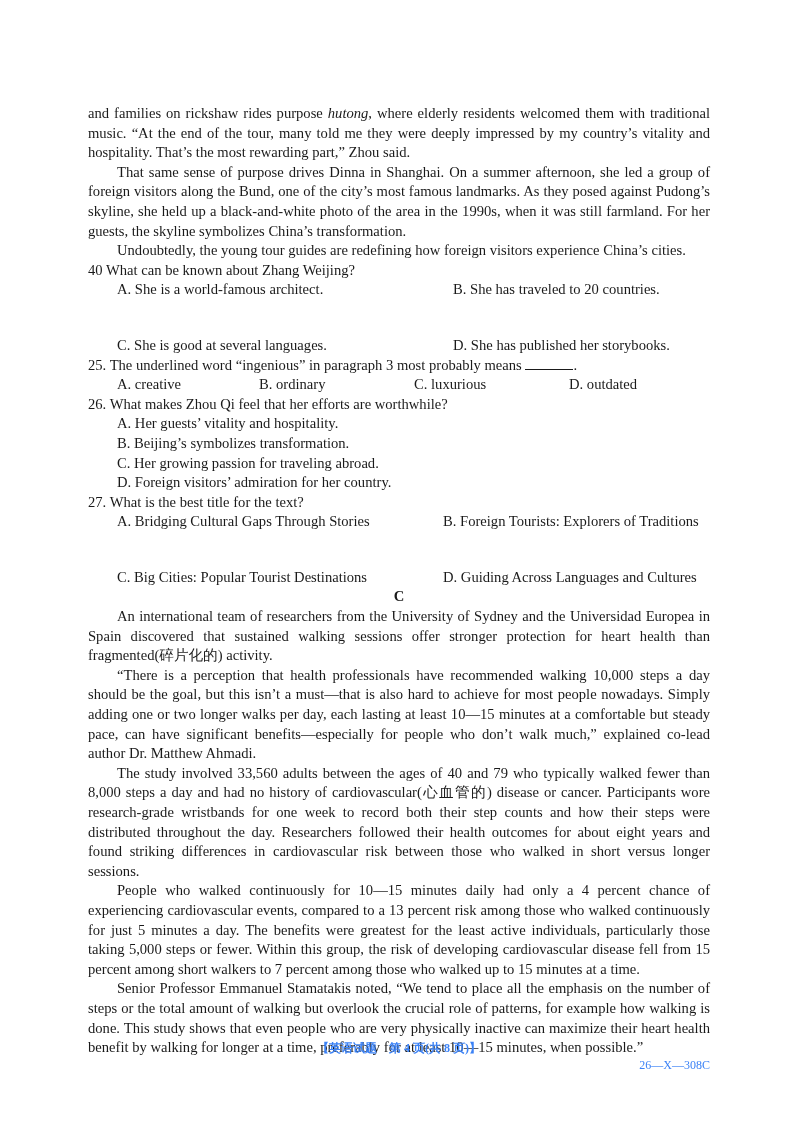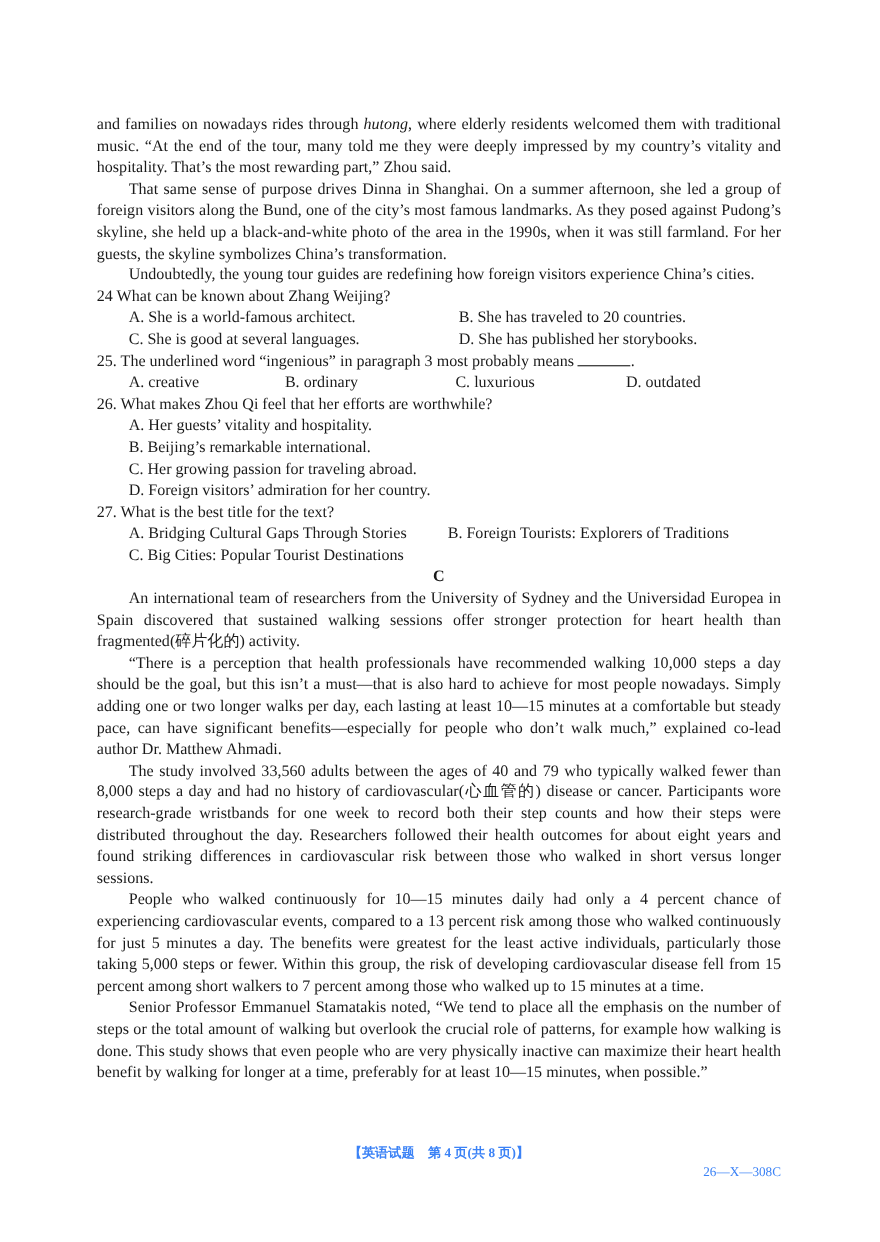--- a/index.html
+++ b/index.html
@@ -5,45 +5,45 @@
   html, body { margin: 0; padding: 0; background: #ffffff; }
   body { width: 800px; height: 1129px; position: relative; overflow: hidden; }
   .page {
     position: absolute; left: 88px; top: 104px; width: 622px;
     font-family: "Liberation Serif", "DejaVu Serif", serif;
     font-size: 14.6px; line-height: 19.6px; color: #1a1a1a;
   }
   p { margin: 0; text-align: justify; text-align-last: left; }
   .indent { text-indent: 29px; }
   .q { margin: 0; }
-  .opts2 { display: grid; grid-template-columns: 300px 322px; padding-left: 29px; }
+  .opts2 { display: grid; grid-template-columns: 300px 322px; padding-left: 29px; gap: 36px; }
   .opts2.wide { grid-template-columns: 290px 332px; }
   .opts4 { display: grid; grid-template-columns: 142px 155px 155px 170px; padding-left: 29px; }
   .opts1 { padding-left: 29px; }
   .blank { display: inline-block; width: 48px; border-bottom: 1px solid #1a1a1a; height: 12px; vertical-align: baseline; }
   .section { text-align: center; font-weight: bold; font-family: "Liberation Serif", serif; }
   em { font-style: italic; }
   .footer {
     position: absolute; top: 1040px; left: 88px; width: 622px; height: 20px;
     font-family: "Liberation Serif", "DejaVu Serif", serif; font-size: 12px; color: #3b82f6;
   }
   .footer .center { position: absolute; left: 0; right: 0; text-align: center; font-weight: bold; }
   .footer .code { position: absolute; right: 0; top: 18px; }
 </style>
 </head>
 <body>
 
 <div class="page">
 
-  <p><span>and families on nowadays rides through </span><em>hutong</em><span>, where elderly residents welcomed them with traditional music. “At the end of the tour, many told me they were deeply impressed by my country’s vitality and hospitality. That’s the most rewarding part,” Zhou said.</span></p>
+  <p><span>and families on rickshaw rides purpose </span><em>hutong</em><span>, where elderly residents welcomed them with traditional music. “At the end of the tour, many told me they were deeply impressed by my country’s vitality and hospitality. That’s the most rewarding part,” Zhou said.</span></p>
   <p class="indent">That same sense of purpose drives Dinna in Shanghai. On a summer afternoon, she led a group of foreign visitors along the Bund, one of the city’s most famous landmarks. As they posed against Pudong’s skyline, she held up a black-and-white photo of the area in the 1990s, when it was still farmland. For her guests, the skyline symbolizes China’s transformation.</p>
   <p class="indent">Undoubtedly, the young tour guides are redefining how foreign visitors experience China’s cities.</p>
 
   <div>
-    <p class="q">24 What can be known about Zhang Weijing?</p>
+    <p class="q">40 What can be known about Zhang Weijing?</p>
     <div class="opts2">
       <span>A. She is a world-famous architect.</span>
       <span>B. She has traveled to 20 countries.</span>
       <span>C. She is good at several languages.</span>
       <span>D. She has published her storybooks.</span>
     </div>
   </div>
 
   <div>
     <p class="q"><span>25. The underlined word “ingenious” in paragraph 3 most probably means</span> <span class="blank"></span><span>.</span></p>
@@ -51,31 +51,32 @@
       <span>A. creative</span>
       <span>B. ordinary</span>
       <span>C. luxurious</span>
       <span>D. outdated</span>
     </div>
   </div>
 
   <div>
     <p class="q">26. What makes Zhou Qi feel that her efforts are worthwhile?</p>
     <div class="opts1">A. Her guests’ vitality and hospitality.</div>
-    <div class="opts1">B. Beijing’s remarkable international.</div>
+    <div class="opts1">B. Beijing’s symbolizes transformation.</div>
     <div class="opts1">C. Her growing passion for traveling abroad.</div>
     <div class="opts1">D. Foreign visitors’ admiration for her country.</div>
   </div>
 
   <div>
     <p class="q">27. What is the best title for the text?</p>
     <div class="opts2 wide">
       <span>A. Bridging Cultural Gaps Through Stories</span>
       <span>B. Foreign Tourists: Explorers of Traditions</span>
       <span>C. Big Cities: Popular Tourist Destinations</span>
+      <span>D. Guiding Across Languages and Cultures</span>
     </div>
   </div>
 
   <div class="section">C</div>
 
   <p class="indent">An international team of researchers from the University of Sydney and the Universidad Europea in Spain discovered that sustained walking sessions offer stronger protection for heart health than fragmented(碎片化的) activity.</p>
   <p class="indent">“There is a perception that health professionals have recommended walking 10,000 steps a day should be the goal, but this isn’t a must—that is also hard to achieve for most people nowadays. Simply adding one or two longer walks per day, each lasting at least 10—15 minutes at a comfortable but steady pace, can have significant benefits—especially for people who don’t walk much,” explained co-lead author Dr. Matthew Ahmadi.</p>
   <p class="indent">The study involved 33,560 adults between the ages of 40 and 79 who typically walked fewer than 8,000 steps a day and had no history of cardiovascular(心血管的) disease or cancer. Participants wore research-grade wristbands for one week to record both their step counts and how their steps were distributed throughout the day. Researchers followed their health outcomes for about eight years and found striking differences in cardiovascular risk between those who walked in short versus longer sessions.</p>
   <p class="indent">People who walked continuously for 10—15 minutes daily had only a 4 percent chance of experiencing cardiovascular events, compared to a 13 percent risk among those who walked continuously for just 5 minutes a day. The benefits were greatest for the least active individuals, particularly those taking 5,000 steps or fewer. Within this group, the risk of developing cardiovascular disease fell from 15 percent among short walkers to 7 percent among those who walked up to 15 minutes at a time.</p>
   <p class="indent">Senior Professor Emmanuel Stamatakis noted, “We tend to place all the emphasis on the number of steps or the total amount of walking but overlook the crucial role of patterns, for example how walking is done. This study shows that even people who are very physically inactive can maximize their heart health benefit by walking for longer at a time, preferably for at least 10—15 minutes, when possible.”</p>

